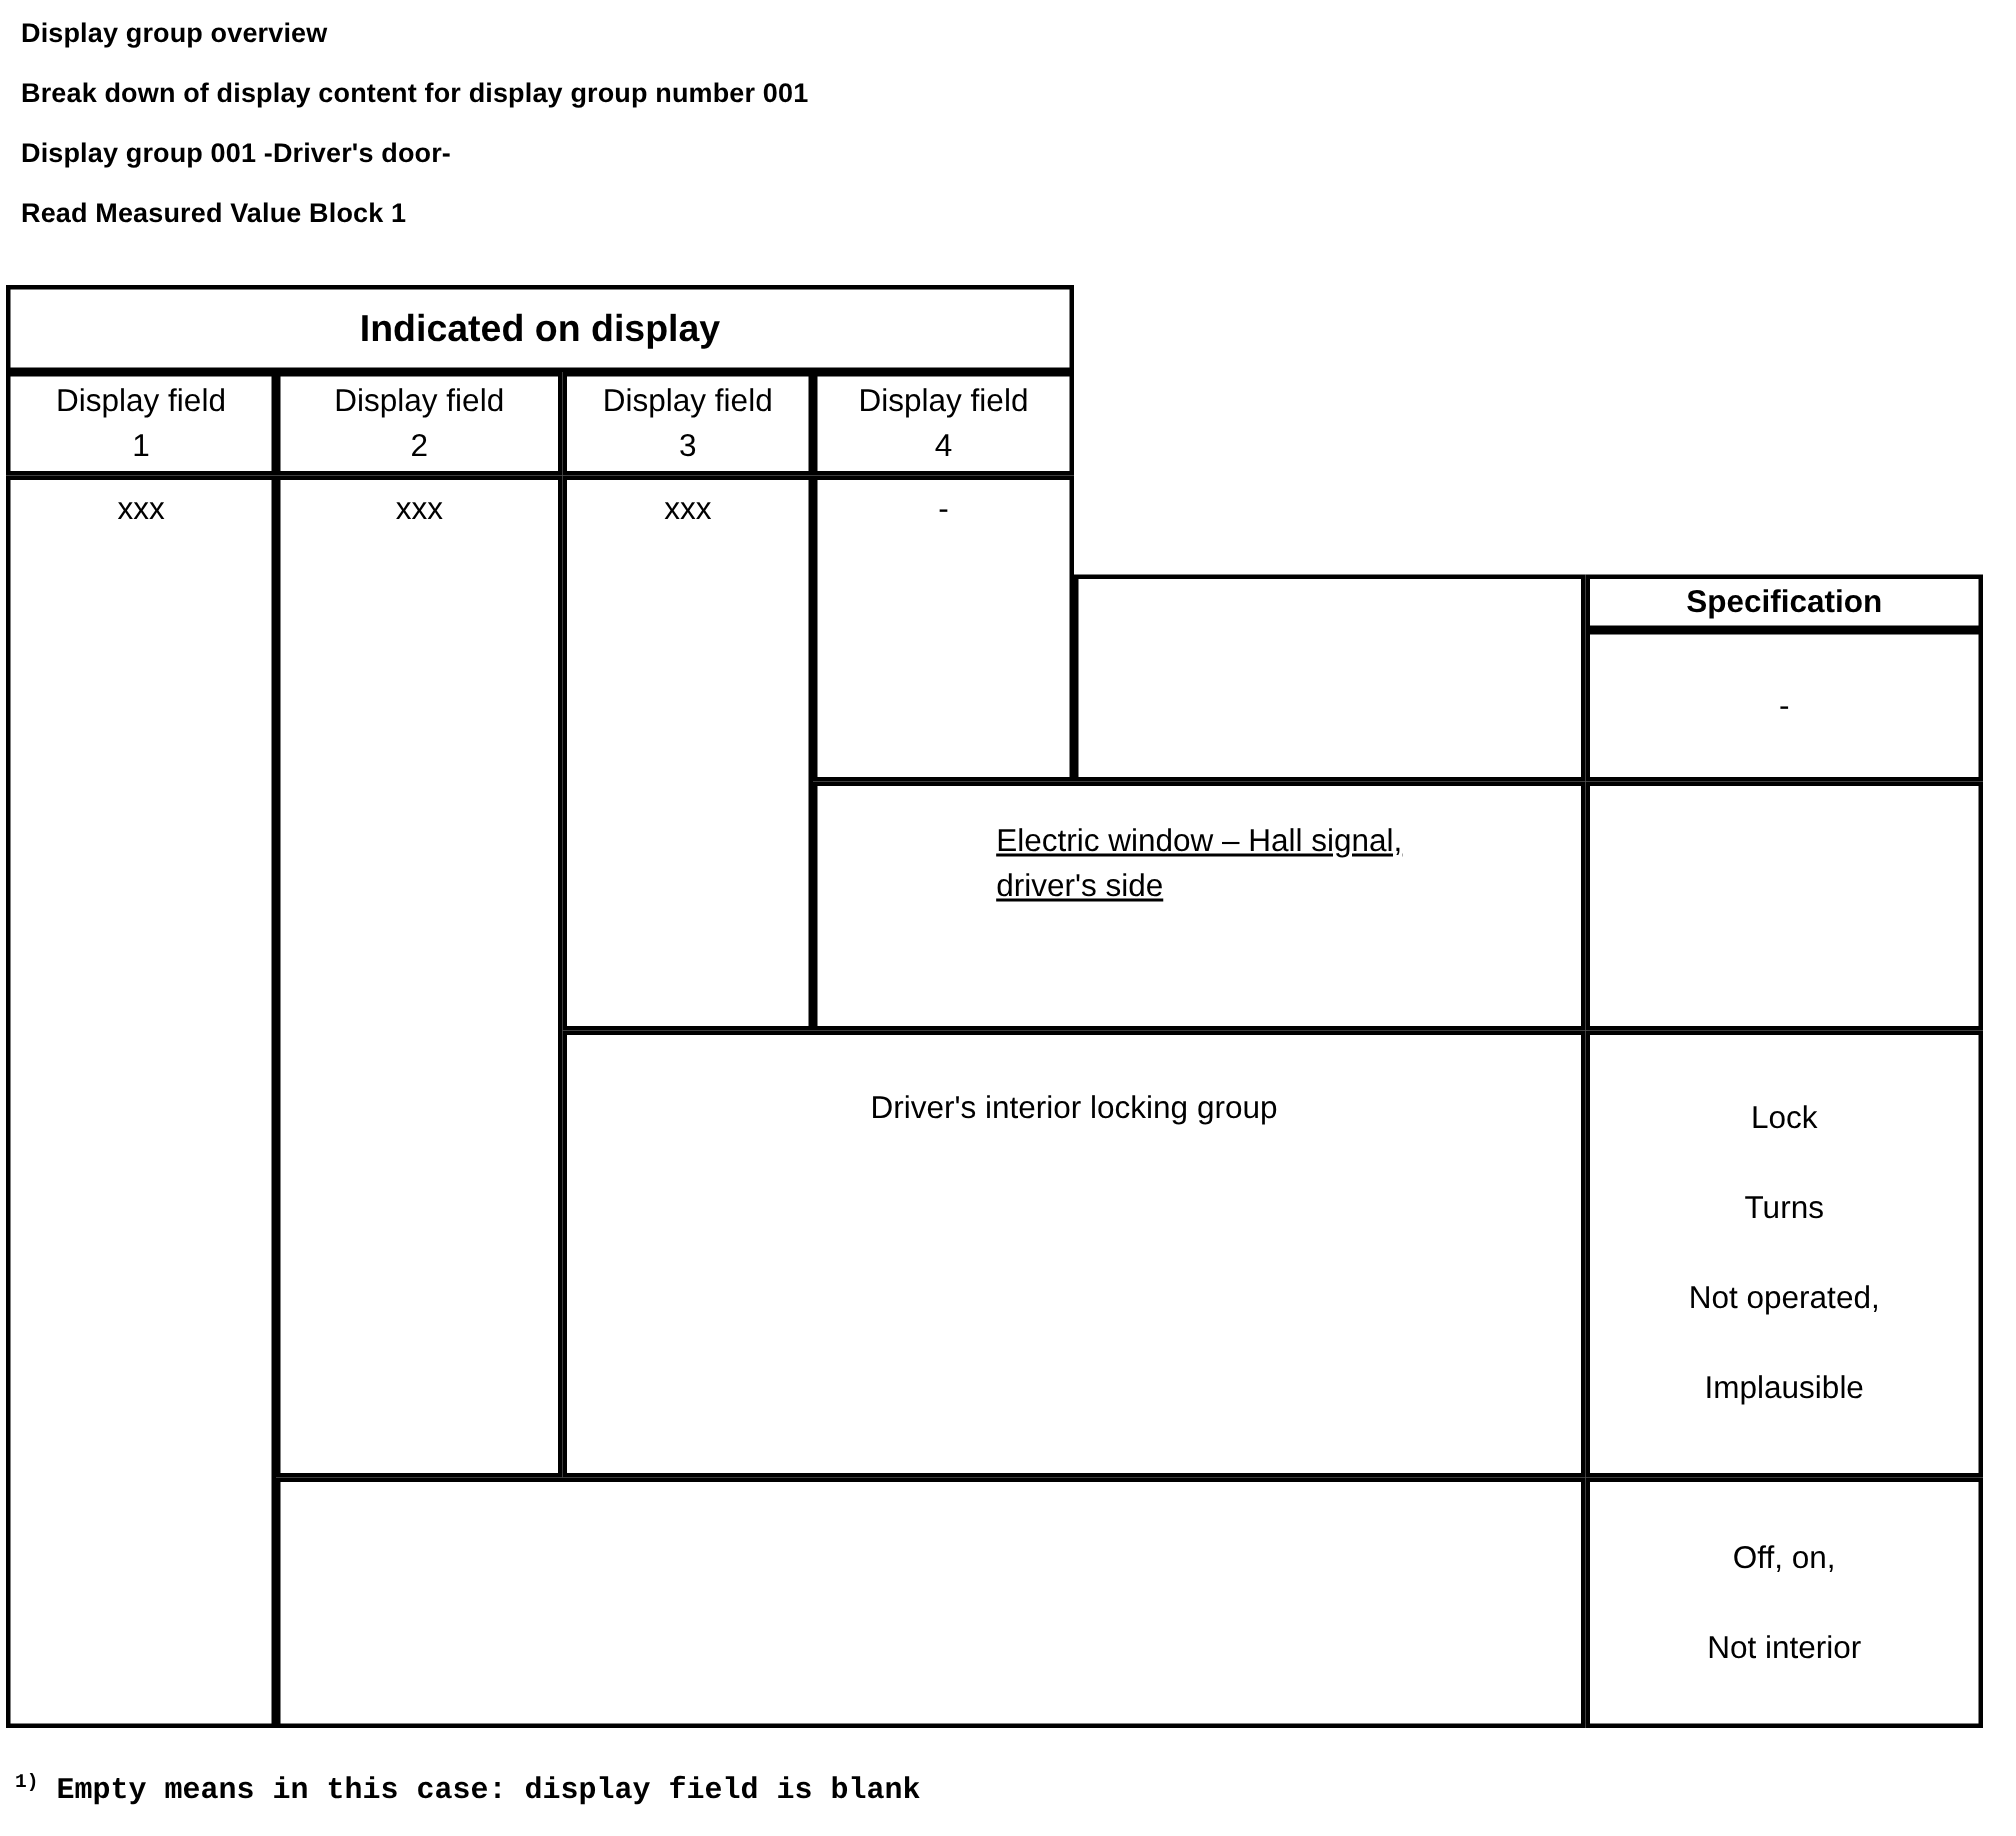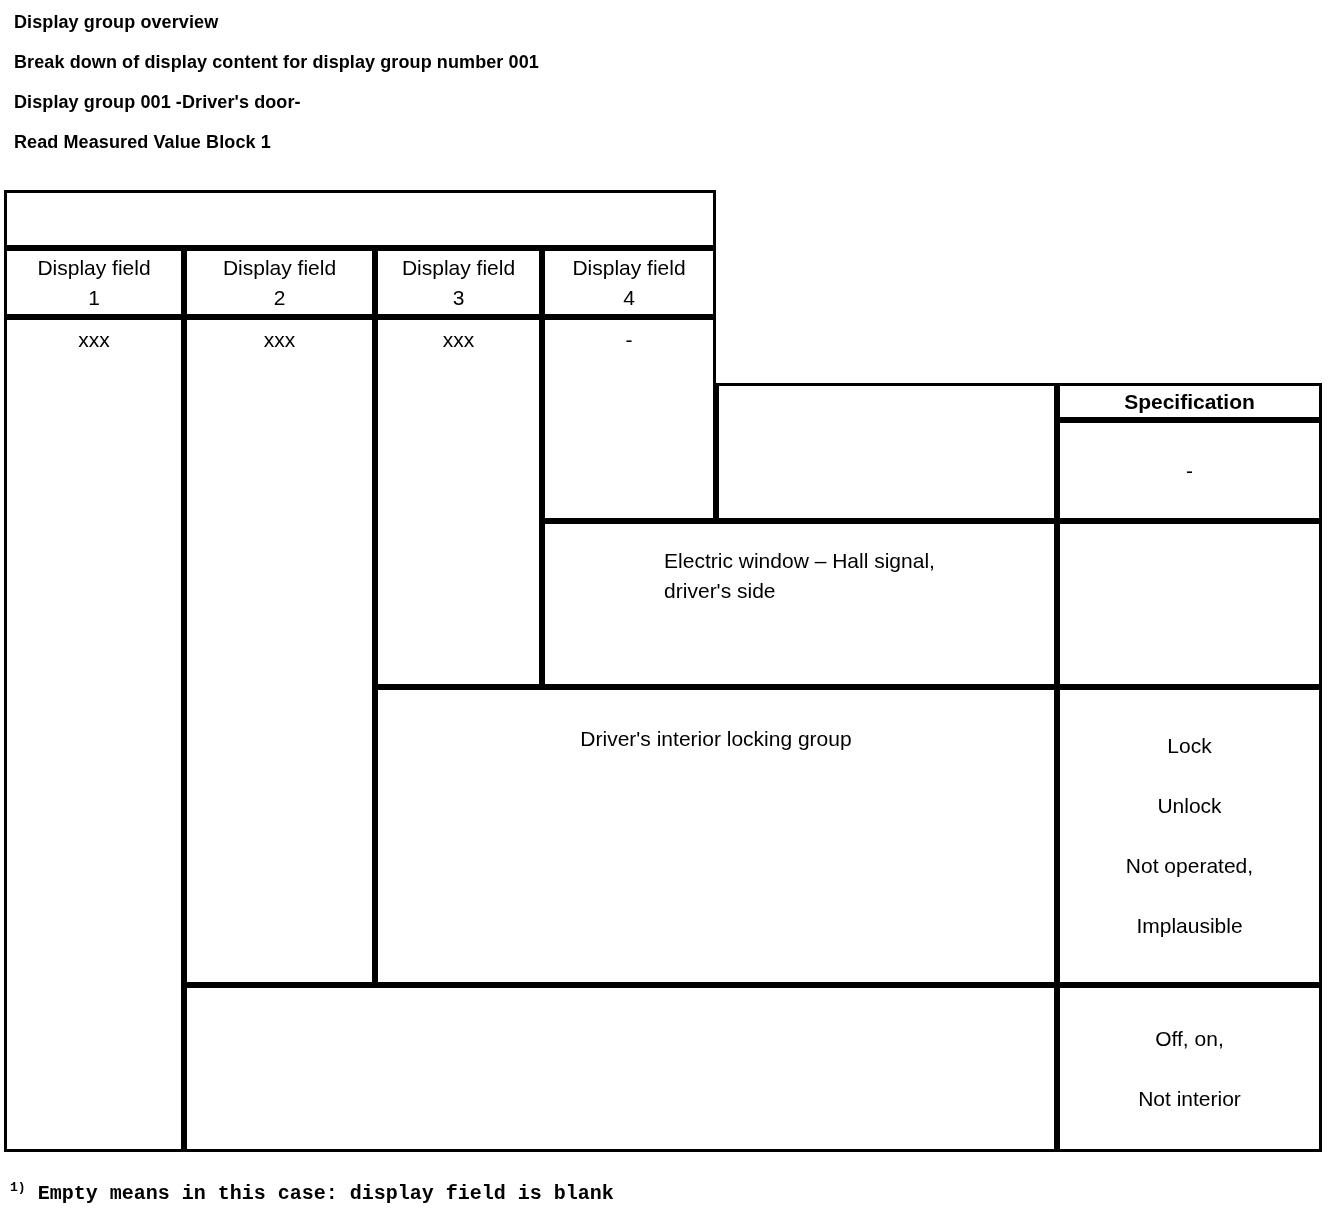--- a/index.html
+++ b/index.html
@@ -64,20 +64,21 @@
   }
   .cell-text.big {
     font-size: 25px;
   }
   .cell-text.leftblock {
     justify-content: center;
   }
   .cell-text.leftblock > span {
     text-align: left;
     display: inline-block;
+    text-decoration: underline;
   }
 
   sup {
     font-size: 0.62em;
     vertical-align: super;
     line-height: 0;
   }
 
   
   #footnote {
@@ -100,20 +101,21 @@
 <div id="heading">
   <div class="hline">Display group overview</div>
   <div class="hline">Break down of display content for display group number 001</div>
   <div class="hline">Display group 001 -Driver's door-</div>
   <div class="hline">Read Measured Value Block 1</div>
 </div>
 
 <div id="table-canvas">
 
   <div class="box" style="left:4px; top:190px; width:712px; height:58px;"></div>
+  <div class="cell-text bold big" style="left:4px; top:190px; width:712px; height:58px;">Indicated on display</div>
 
   <div class="box" style="left:4px; top:248px; width:180px; height:69px;"></div>
   <div class="cell-text" style="left:4px; top:248px; width:180px; height:69px;">Display field
 1</div>
 
   <div class="box" style="left:184px; top:248px; width:191px; height:69px;"></div>
   <div class="cell-text" style="left:184px; top:248px; width:191px; height:69px;">Display field
 2</div>
 
   <div class="box" style="left:375px; top:248px; width:167px; height:69px;"></div>
@@ -148,21 +150,21 @@
     <span>Electric window – Hall signal,
 driver's side</span>
   </div>
   <div class="box" style="left:1057px; top:521px; width:265px; height:166px;"></div>
 
   <div class="box" style="left:375px; top:687px; width:682px; height:298px;"></div>
   <div class="cell-text" style="left:375px; top:687px; width:682px; height:104px;">Driver's interior locking group</div>
   <div class="box" style="left:1057px; top:687px; width:265px; height:298px;"></div>
   <div class="cell-text" style="left:1057px; top:687px; width:265px; height:298px;">Lock
 
-Unlock
+Turns
 
 Not operated,
 
 Implausible</div>
 
   <div class="box" style="left:184px; top:985px; width:873px; height:167px;"></div>
   <div class="box" style="left:1057px; top:985px; width:265px; height:167px;"></div>
   <div class="cell-text" style="left:1057px; top:985px; width:265px; height:167px;">Off, on,
 
 Not interior</div>

